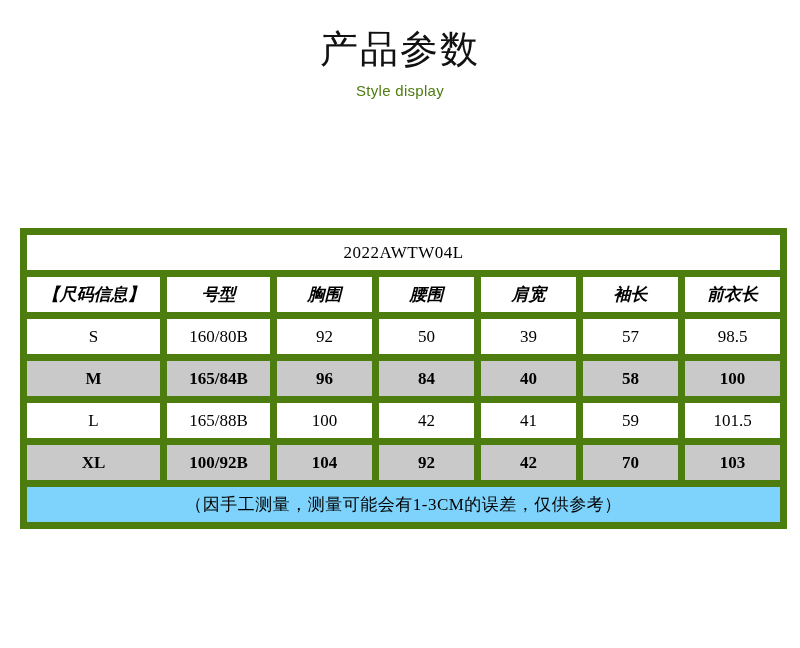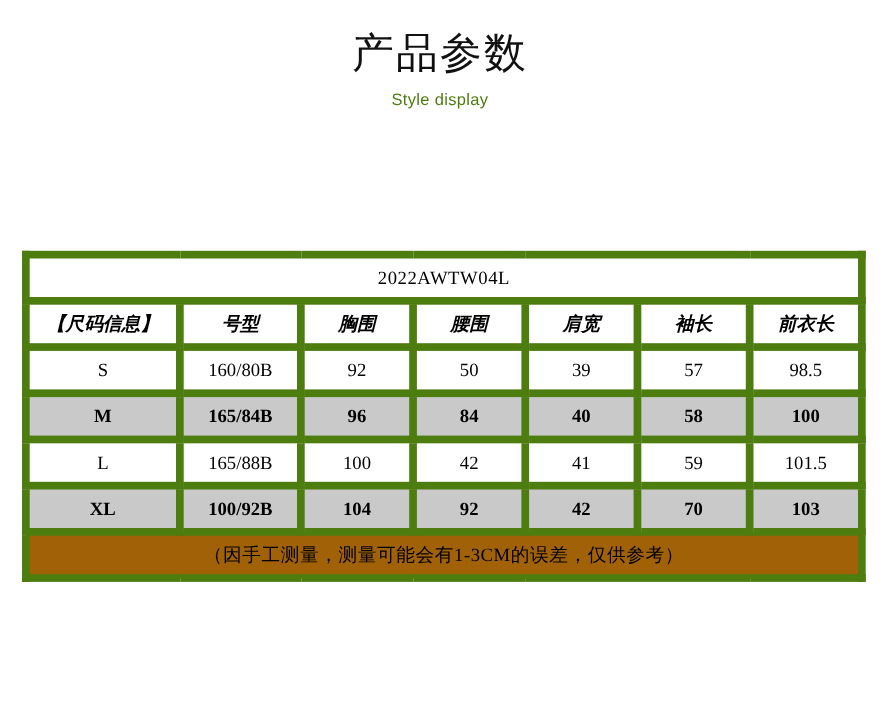--- a/index.html
+++ b/index.html
@@ -68,21 +68,21 @@
     font-weight: bold;
     font-size: 17px;
     height: 33px;
     font-style: italic;
   }
   .row-alt td {
     background: #c9c9c9;
     font-weight: bold;
   }
   .row-note td {
-    background: #a16207;
+    background: #7dd3fc;
     font-size: 16px;
     height: 36px;
     letter-spacing: 0.5px;
   }
   .col-size { width: 140px; }
   .col-spec { width: 110px; }
   .col-rest { width: 102px; }
 </style>
 </head>
 <body>

